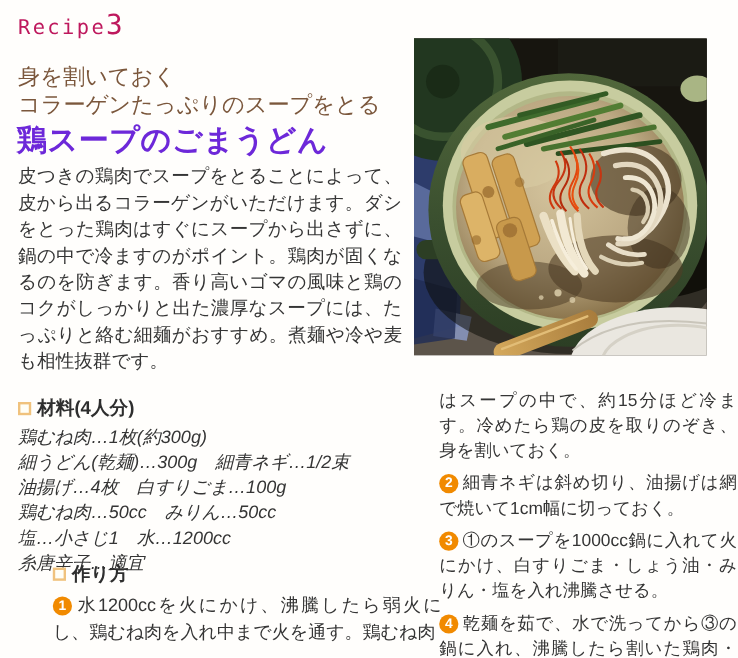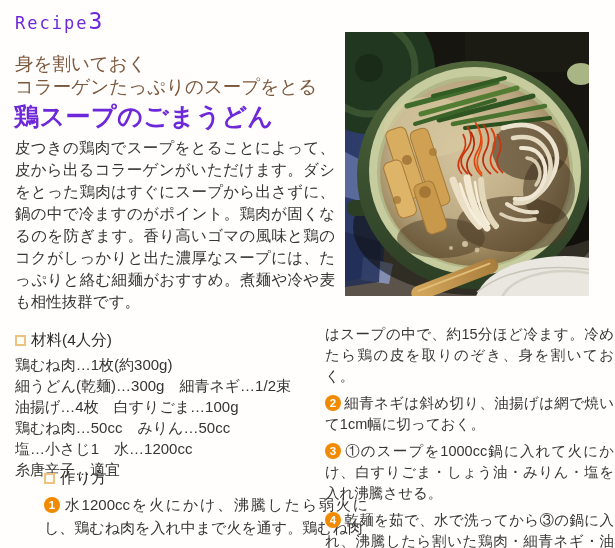--- a/index.html
+++ b/index.html
@@ -6,56 +6,56 @@
   html,body { background:#ffffff; }
   body { font-family:"Liberation Sans", sans-serif; }
   .page {
     position:relative; width:615px; height:548px; overflow:hidden;
     background:#fffefc; color:#3a3a3a;
   }
   
   .recipe-head {
     position:absolute; left:15px; top:8px;
     font-family:"DejaVu Sans Mono","Liberation Mono",monospace;
-    color:#6d28d9; letter-spacing:2px;
+    color:#be185d; letter-spacing:2px;
   }
   .recipe-head .word { font-size:17px; }
   .recipe-head .num  { font-size:23px; }
   .subtitle {
     position:absolute; left:15px; top:52px; width:330px;
     color:#7b573c; font-size:18.5px; line-height:23px; font-weight:500;
   }
   .title {
     position:absolute; left:14px; top:100px; width:340px;
     color:#6d28d9; font-size:25px; font-weight:bold; letter-spacing:0.5px;
   }
   .intro {
     position:absolute; left:15px; top:137px; width:320px;
     font-size:15.5px; line-height:22px; color:#353535;
     text-align:justify;
   }
-  .section-head { display:flex; align-items:center; font-size:15.5px; font-weight:normal; color:#2e2e2e; }
+  .section-head { display:flex; align-items:center; font-size:15.5px; font-weight:bold; color:#2e2e2e; }
   .sq {
     display:inline-block; width:11px; height:11px; margin-right:5px;
     border:2px solid #f0c27d; background:#fffef6; flex:0 0 auto;
   }
   .ingredients { position:absolute; left:15px; top:330px; width:330px; }
-  .ing-list { margin-top:3px; font-size:15px; line-height:21px; color:#353535; }
+  .ing-list { margin-top:3px; font-size:15px; line-height:21px; color:#353535;font-style:italic; }
   .method-left { position:absolute; left:15px; top:468px; width:324px;margin-left:29px; }
   .method-left .step { margin-top:4px; font-size:15px; line-height:23px; color:#353535; text-align:justify; }
   .stepnum {
     display:inline-block; width:16px; height:16px; border-radius:50%;
     background:#f18a00; color:#ffffff; font-size:11.5px; font-weight:bold;
     line-height:16px; text-align:center; margin-right:3px; vertical-align:1px;
   }
   
   .photo-frame { position:absolute; left:345px; top:32px; width:244px; height:264px; background:#15130d; }
   .photo-frame svg { display:block; }
   .right-text { position:absolute; left:325px; top:324px; width:289px; font-size:14.5px; line-height:21px; color:#353535; text-align:justify; }
-  .right-text .para { margin-bottom:6px; }
+  .right-text .para { margin-bottom:6px;margin-left:41px; }
 </style>
 </head>
 <body>
 
 <div class="page">
 
   <div class="recipe-head">
     <span class="word">Recipe</span><span class="num">3</span>
   </div>
 

